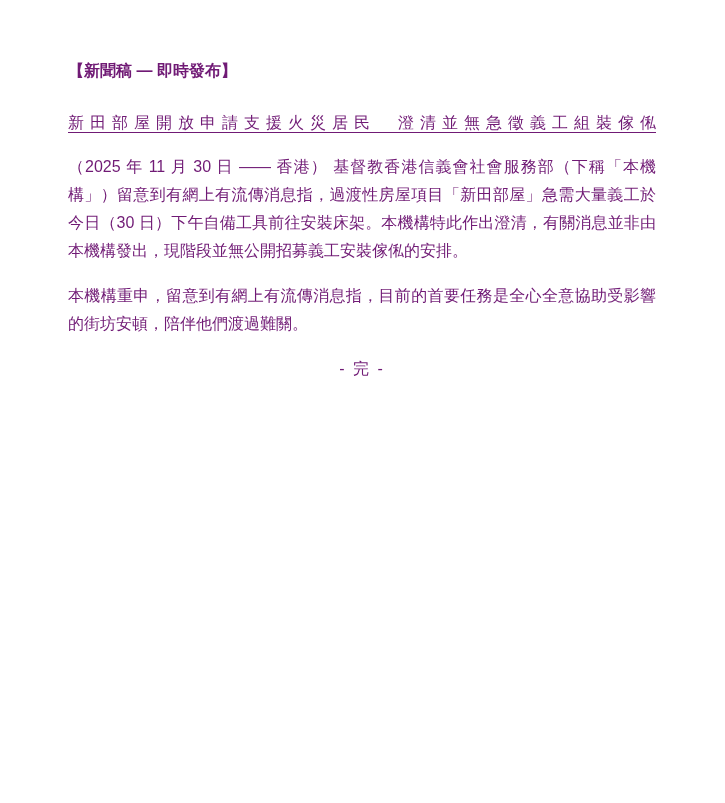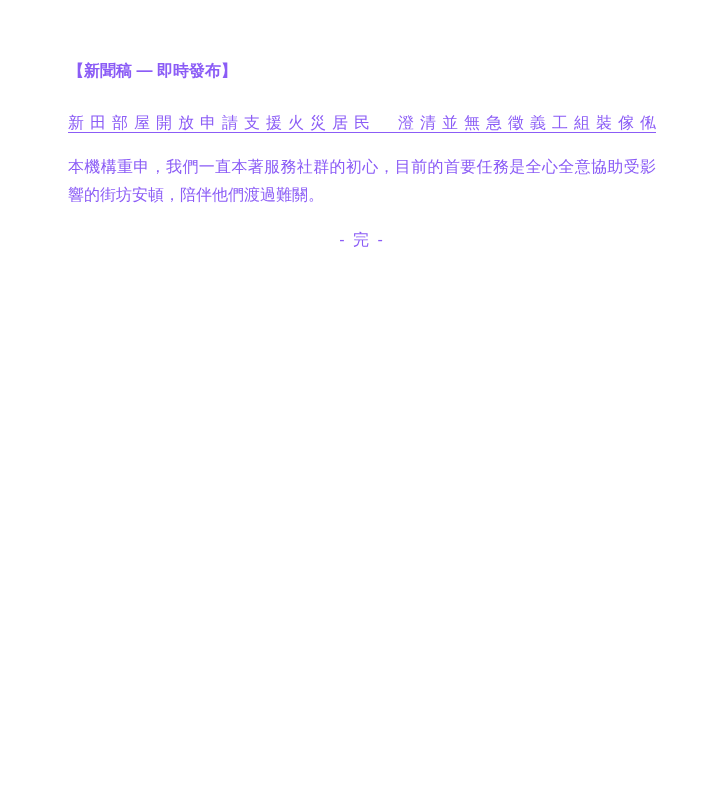--- a/index.html
+++ b/index.html
@@ -8,21 +8,21 @@
     background: #ffffff;
   }
   .page {
     position: relative;
     width: 725px;
     height: 716px;
     box-sizing: border-box;
     background: #ffffff;
     padding: 57px 69px 40px 68px;
     font-family: "Liberation Sans", "DejaVu Sans", sans-serif;
-    color: #8b5cf6;
+    color: #701a75;
     font-size: 16px;
     line-height: 28px;
     overflow: hidden;
   }
   .doc-header {
     font-weight: 700;
     margin: 0 0 24px 0;
     white-space: nowrap;
   }
   .doc-title {
@@ -45,20 +45,21 @@
   }
 </style>
 </head>
 <body>
 
 <div class="page">
   <div class="doc-header">【新聞稿 — 即時發布】</div>
 
   <div class="doc-title">新田部屋開放申請支援火災居民　澄清並無急徵義工組裝傢俬</div>
 
+  <p class="body-para">（2025 年 11 月 30 日 —— 香港） 基督教香港信義會社會服務部（下稱「本機構」）留意到有網上有流傳消息指，過渡性房屋項目「新田部屋」急需大量義工於今日（30 日）下午自備工具前往安裝床架。本機構特此作出澄清，有關消息並非由本機構發出，現階段並無公開招募義工安裝傢俬的安排。</p>
 
 
 
 
-  <p class="body-para">本機構重申，我們一直本著服務社群的初心，目前的首要任務是全心全意協助受影響的街坊安頓，陪伴他們渡過難關。</p>
+  <p class="body-para">本機構重申，留意到有網上有流傳消息指，目前的首要任務是全心全意協助受影響的街坊安頓，陪伴他們渡過難關。</p>
 
   <div class="doc-footer">- 完 -</div>
 </div>
 
 </body></html>

